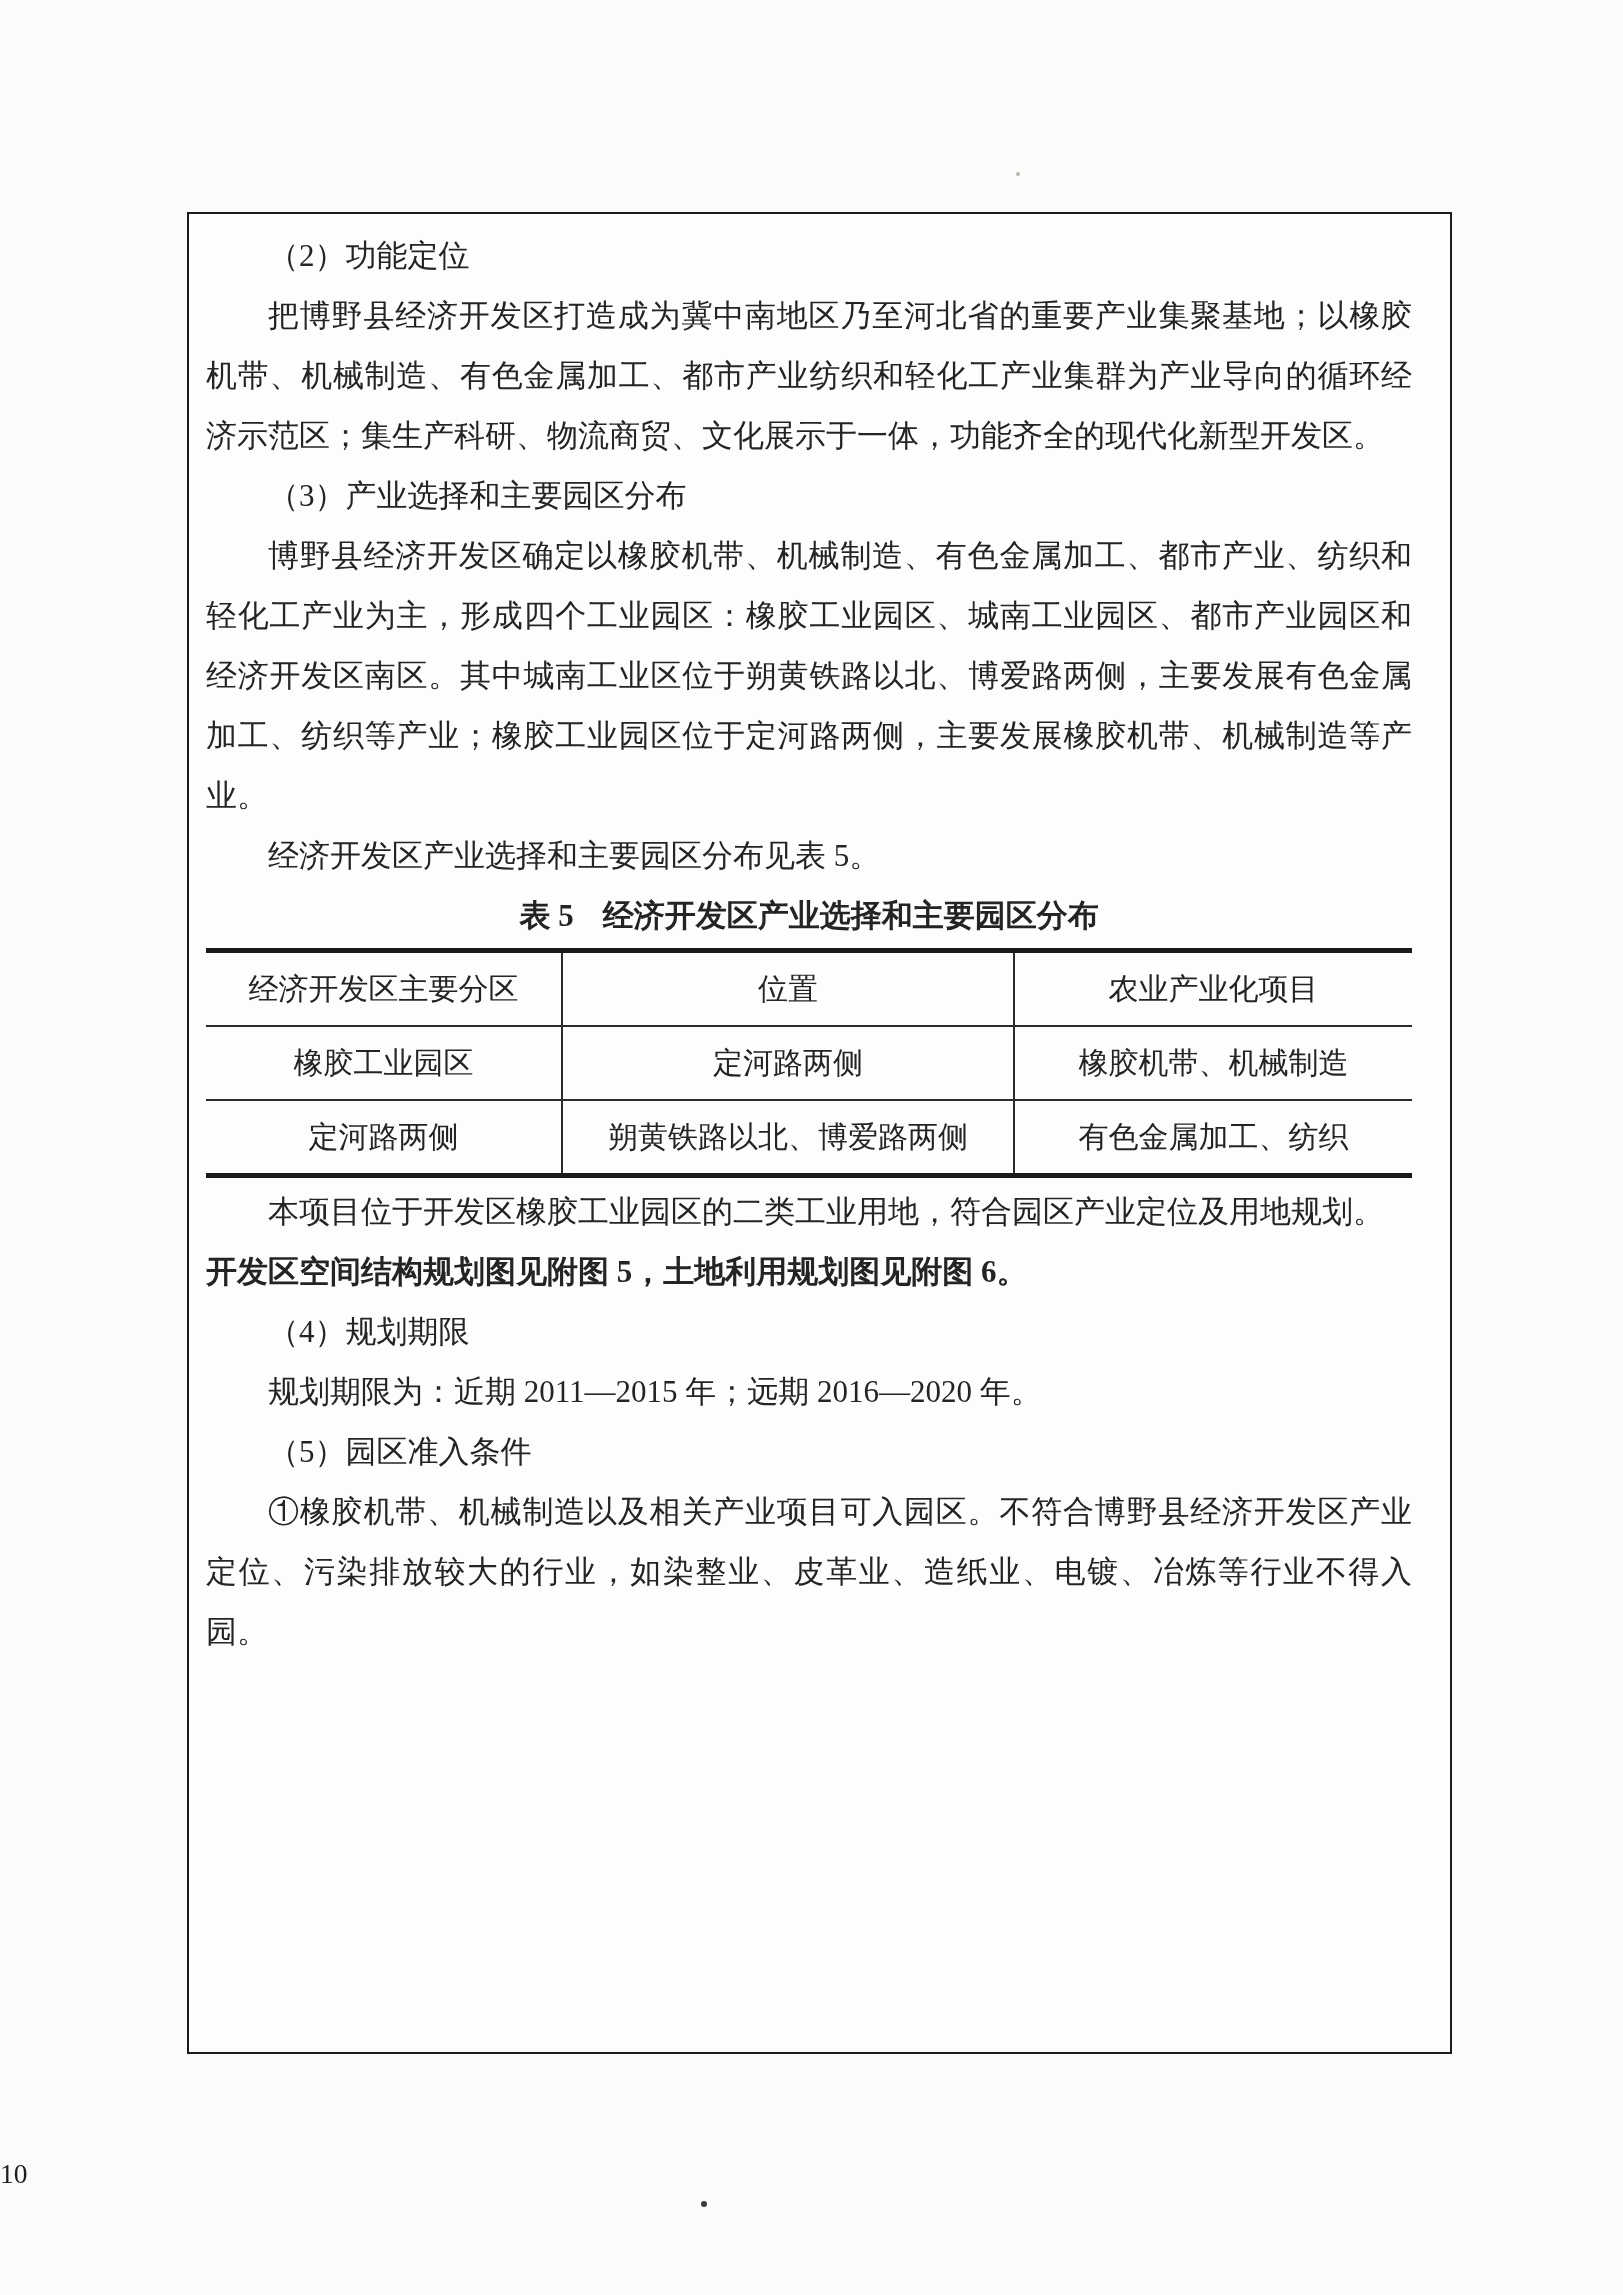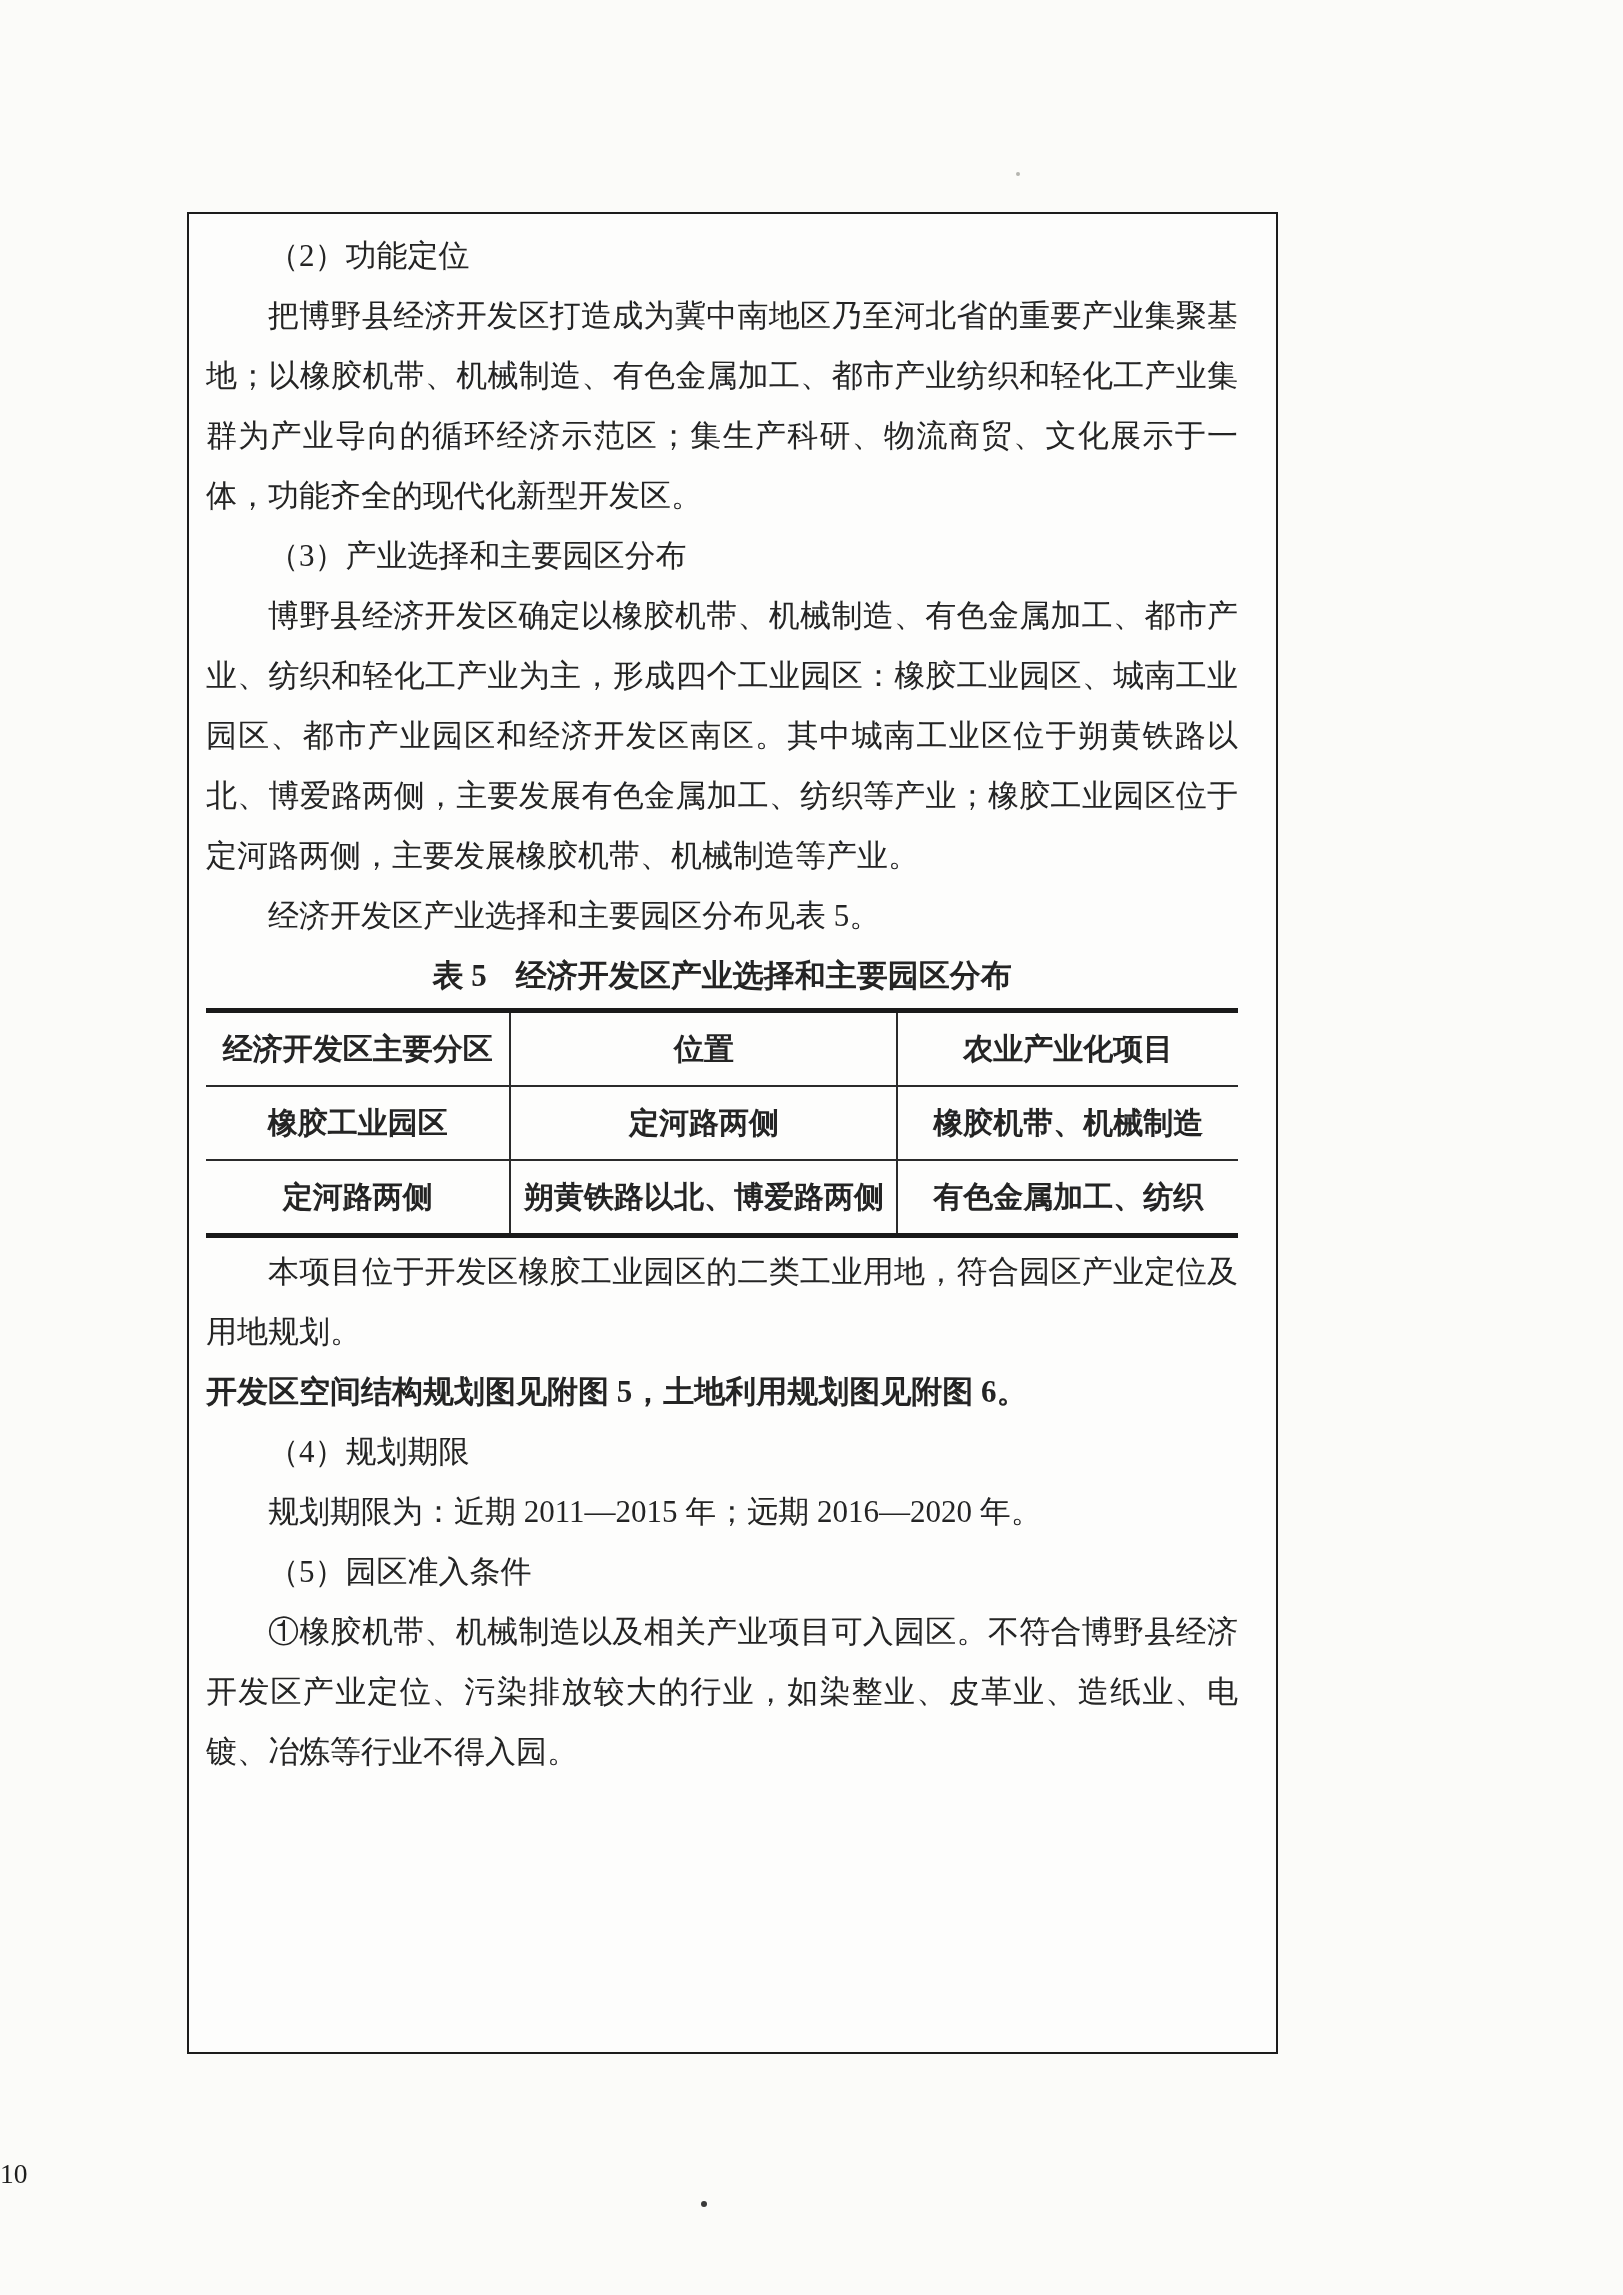--- a/index.html
+++ b/index.html
@@ -6,21 +6,21 @@
   body {
     width:1624px; height:2295px;
     background:#fbfbf9;
     position:relative;
     font-family:"Liberation Serif","DejaVu Serif",serif;
     color:#242424;
   }
   .content-box {
     position:absolute;
     left:187px; top:212px;
-    width:1091px; height:1842px;
+    width:1265px; height:1842px;
     border:2.6px solid #1c1c1c;
     box-sizing:border-box;
     padding:11.8px 38px 0 17px;
     background:#fdfdfc;
     overflow:hidden;
   }
   .para, .heading {
     font-size:31px;
     line-height:60px;
     margin:0;
@@ -45,21 +45,21 @@
     margin:2.6px 0 3.9px 0;
     table-layout:fixed;
   }
   table.zone-table tr { border-bottom:2.6px solid #2b2b2b; }
   table.zone-table tr:last-child { border-bottom:none; }
   table.zone-table th, table.zone-table td {
     height:72px;
     text-align:center;
     vertical-align:middle;
     font-size:30px;
-    font-weight:bold;
+    font-weight:normal;
     padding:0 3.9px;
     overflow:hidden;
   }
   table.zone-table th:not(:last-child),
   table.zone-table td:not(:last-child) { border-right:2px solid #2b2b2b; }
   .col-zone { width:29.5%; }
   .col-loc  { width:37.5%; }
   .col-ind  { width:33%; }
   .page-number {
     position:absolute;

